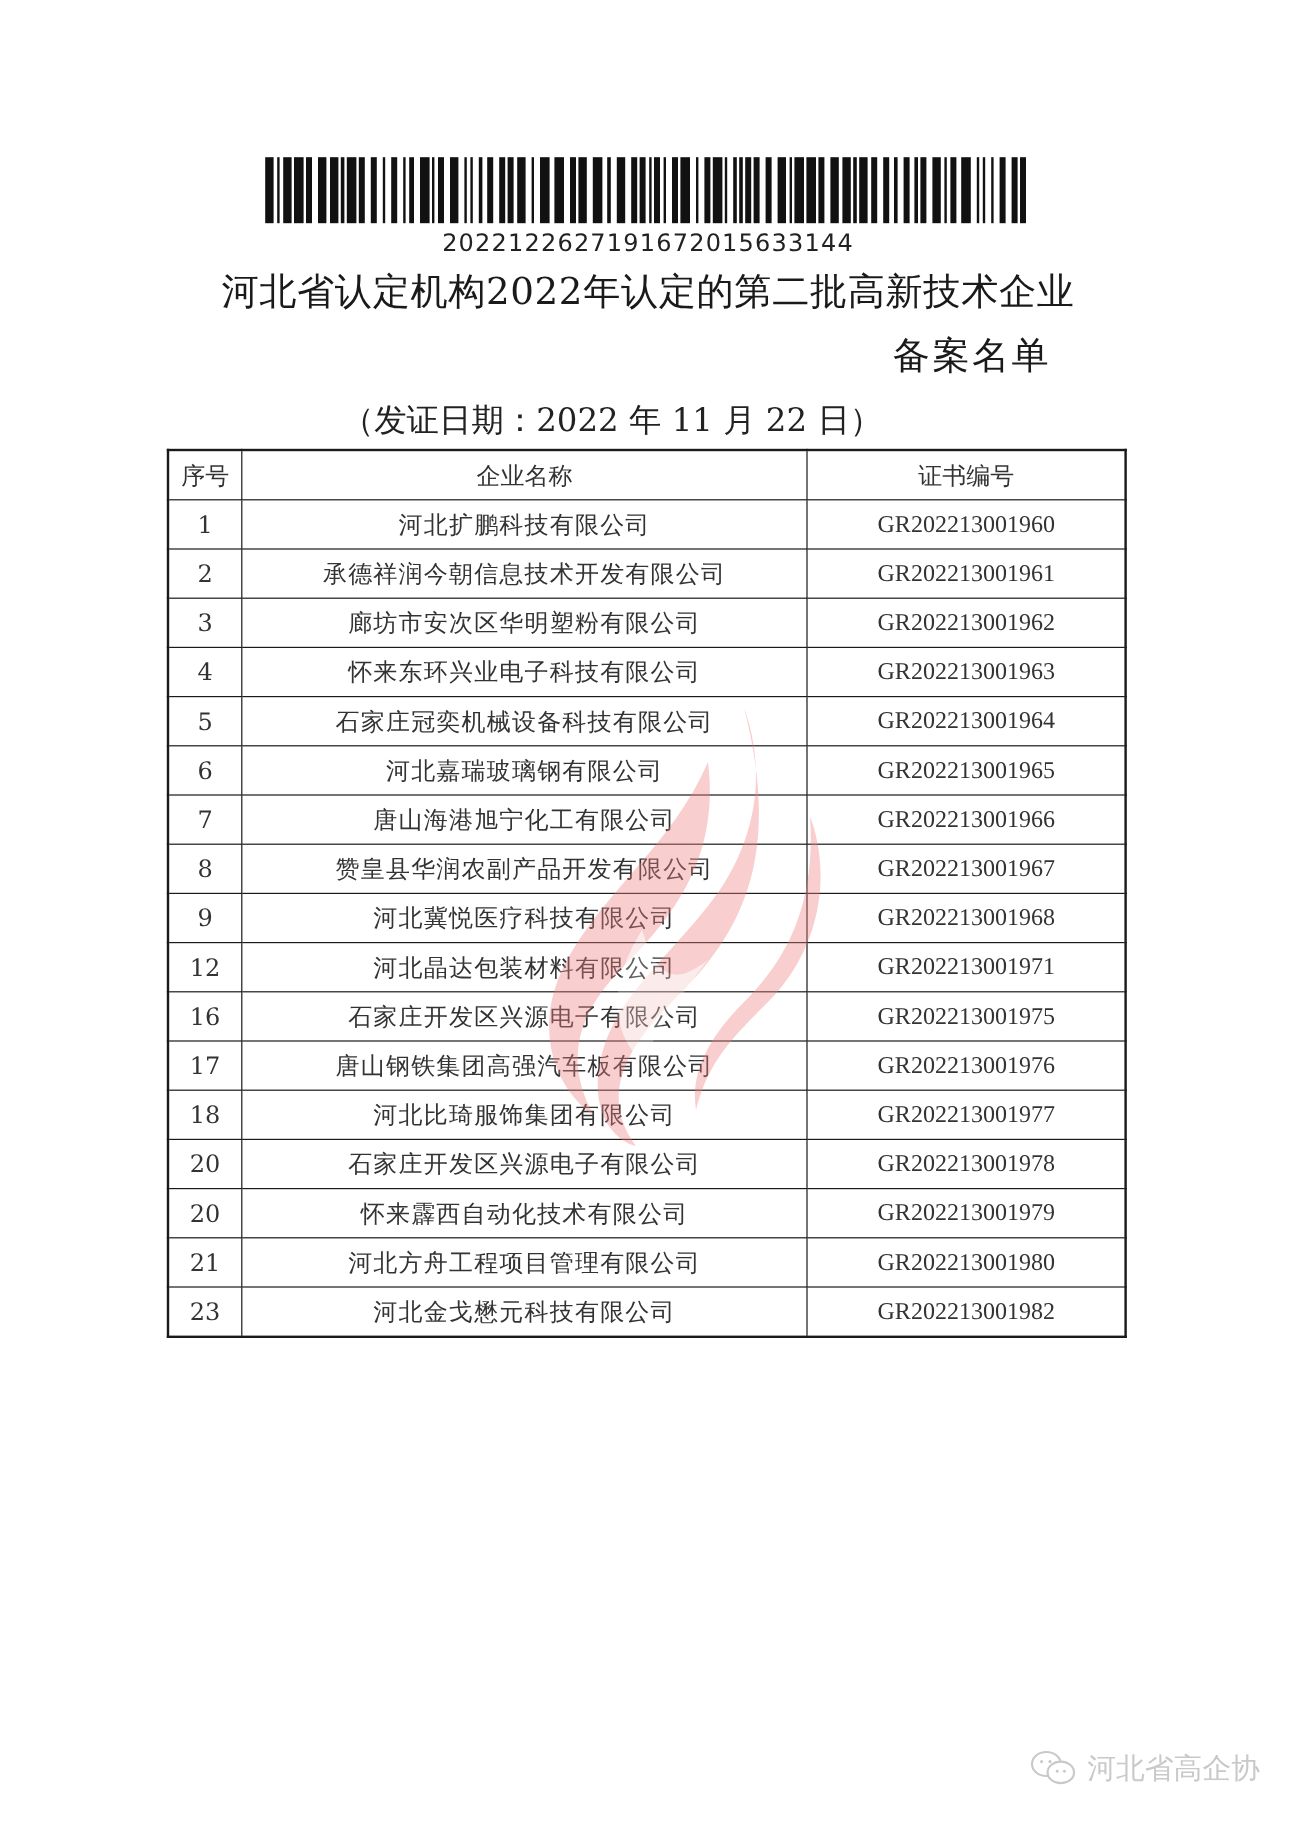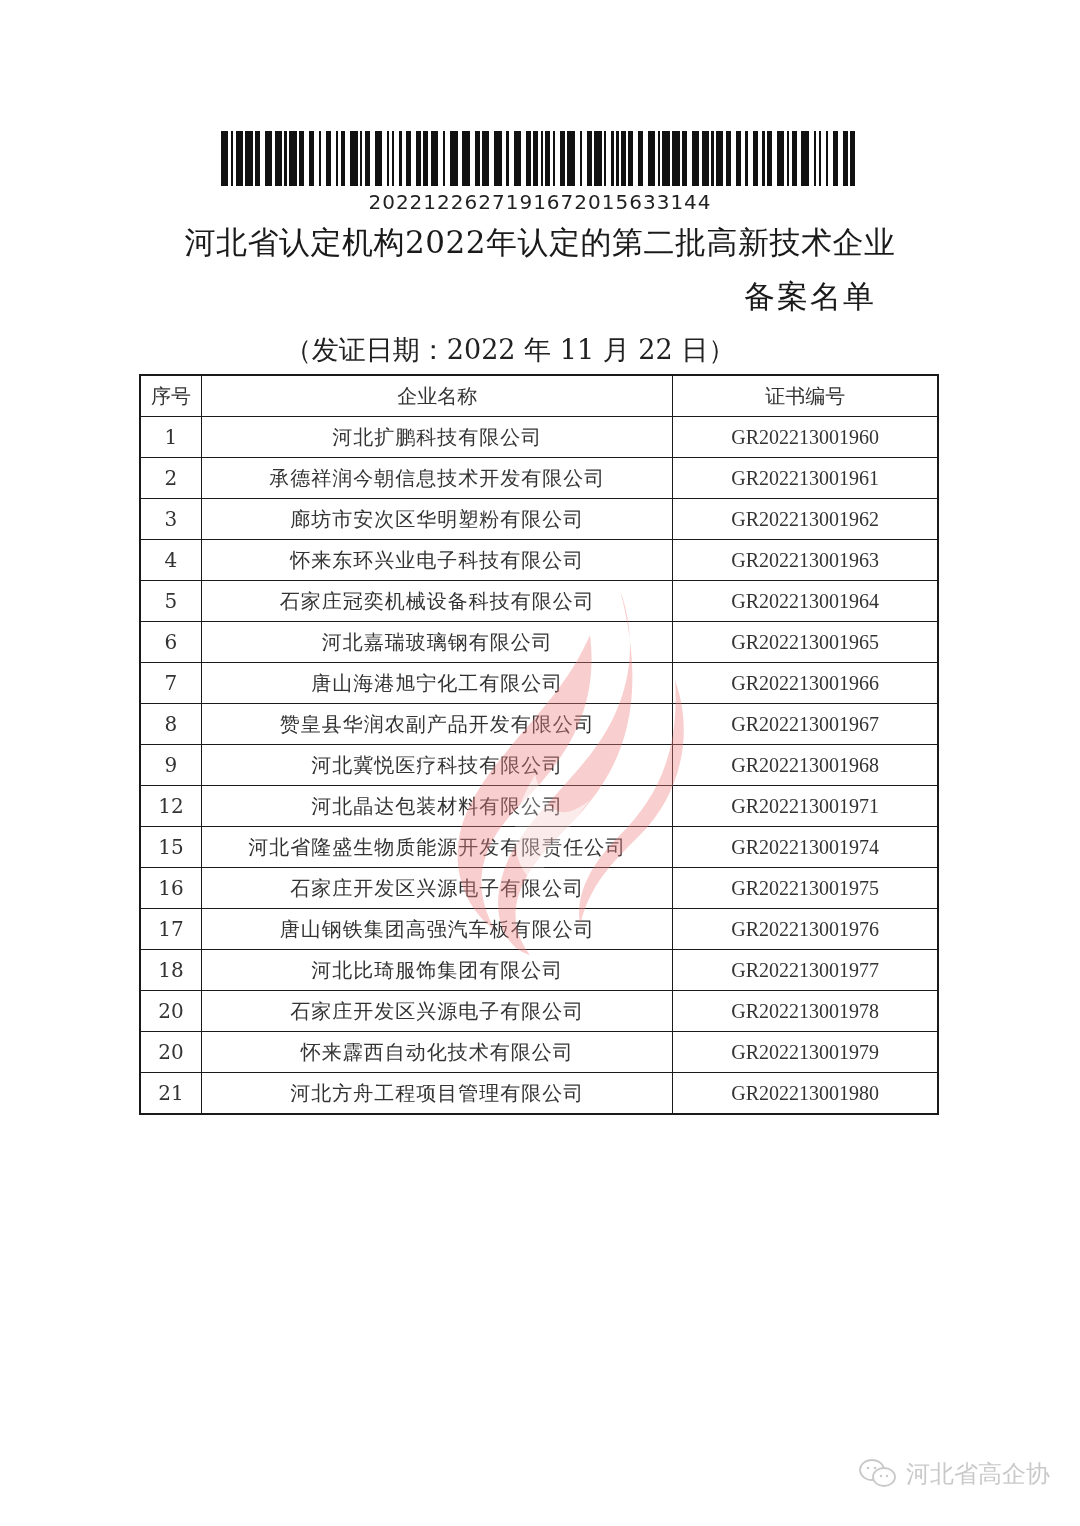--- a/index.html
+++ b/index.html
@@ -247,25 +247,20 @@
         <td class="idx">9</td>
         <td class="name">河北冀悦医疗科技有限公司</td>
         <td class="cert">GR202213001968</td>
       </tr>
       <tr>
         <td class="idx">12</td>
         <td class="name">河北晶达包装材料有限公司</td>
         <td class="cert">GR202213001971</td>
       </tr>
       <tr>
-        <td class="idx">15</td>
-        <td class="name">河北省隆盛生物质能源开发有限责任公司</td>
-        <td class="cert">GR202213001974</td>
-      </tr>
-      <tr>
         <td class="idx">16</td>
         <td class="name">石家庄开发区兴源电子有限公司</td>
         <td class="cert">GR202213001975</td>
       </tr>
       <tr>
         <td class="idx">17</td>
         <td class="name">唐山钢铁集团高强汽车板有限公司</td>
         <td class="cert">GR202213001976</td>
       </tr>
       <tr>
@@ -280,20 +275,25 @@
       </tr>
       <tr>
         <td class="idx">20</td>
         <td class="name">怀来霹西自动化技术有限公司</td>
         <td class="cert">GR202213001979</td>
       </tr>
       <tr>
         <td class="idx">21</td>
         <td class="name">河北方舟工程项目管理有限公司</td>
         <td class="cert">GR202213001980</td>
+      </tr>
+      <tr>
+        <td class="idx">23</td>
+        <td class="name">河北金戈懋元科技有限公司</td>
+        <td class="cert">GR202213001982</td>
       </tr>
     </tbody>
 </table>
 
 <svg class="watermark" viewBox="0 0 260 370">
   <path d="M180 5 C 200 60, 190 120, 150 170 C 110 220, 70 250, 60 300 C 52 340, 70 365, 90 370 C 60 330, 80 290, 120 250 C 170 200, 215 140, 180 5 Z" fill="#f08080"></path>
   <path d="M150 50 C 120 120, 60 160, 30 220 C 5 270, 20 320, 55 345 C 30 300, 40 260, 80 220 C 120 180, 160 130, 150 50 Z" fill="#f08080"></path>
   <path d="M235 95 C 255 150, 240 210, 200 250 C 170 280, 150 300, 140 340 C 135 310, 150 280, 180 250 C 215 215, 240 170, 235 95 Z" fill="#f08080"></path>
   <path d="M95 190 C 70 230, 65 270, 95 300 C 110 270, 130 240, 150 215 C 130 230, 110 240, 95 190 Z" fill="#ffffff" opacity="0.6"></path>
 </svg>

